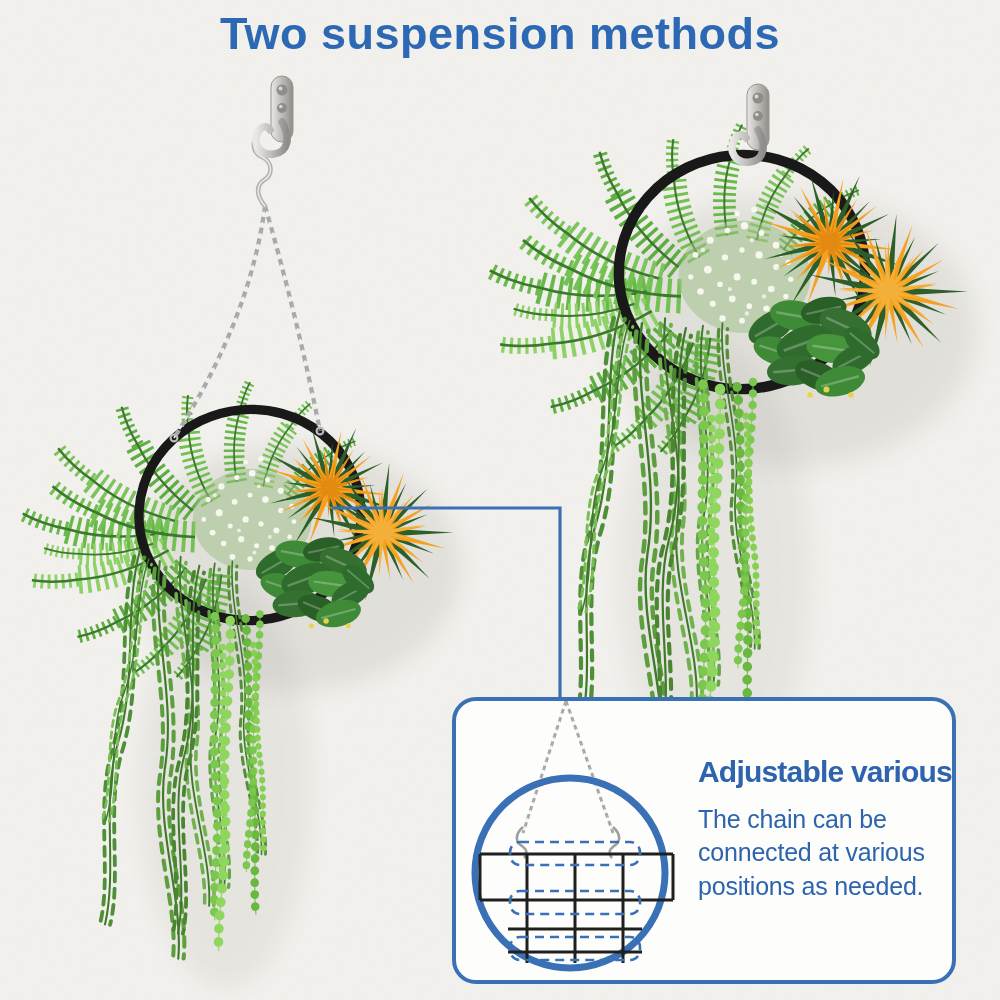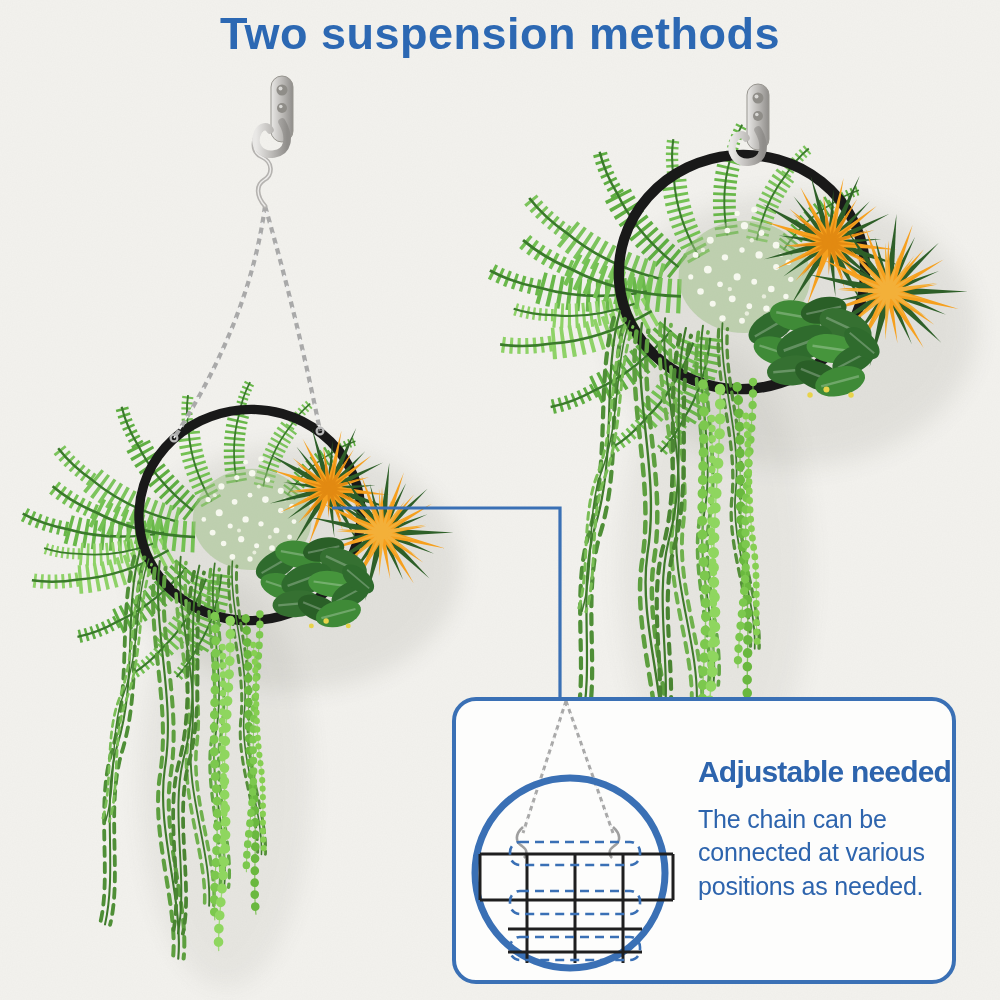--- a/index.html
+++ b/index.html
@@ -260,18 +260,18 @@
         <path d="M71 153 V262 M119 153 V262 M167 153 V262"></path>
         <path d="M52 228 H186 M52 251 H186"></path>
       </g>
       <g stroke="#3a70b5" stroke-width="2.6" fill="none" stroke-dasharray="9 6">
         <rect x="54" y="141" width="130" height="23" rx="10"></rect>
         <rect x="54" y="190" width="130" height="23" rx="10"></rect>
         <rect x="54" y="236" width="130" height="23" rx="10"></rect>
       </g>
     </svg>
     <div class="callout-text">
-      <p class="callout-heading">Adjustable needed</p>
+      <p class="callout-heading">Adjustable various</p>
       <p class="callout-body">The chain can be connected at various positions as needed.</p>
     </div>
   </div>
 
 </div>
 
 </body></html>

